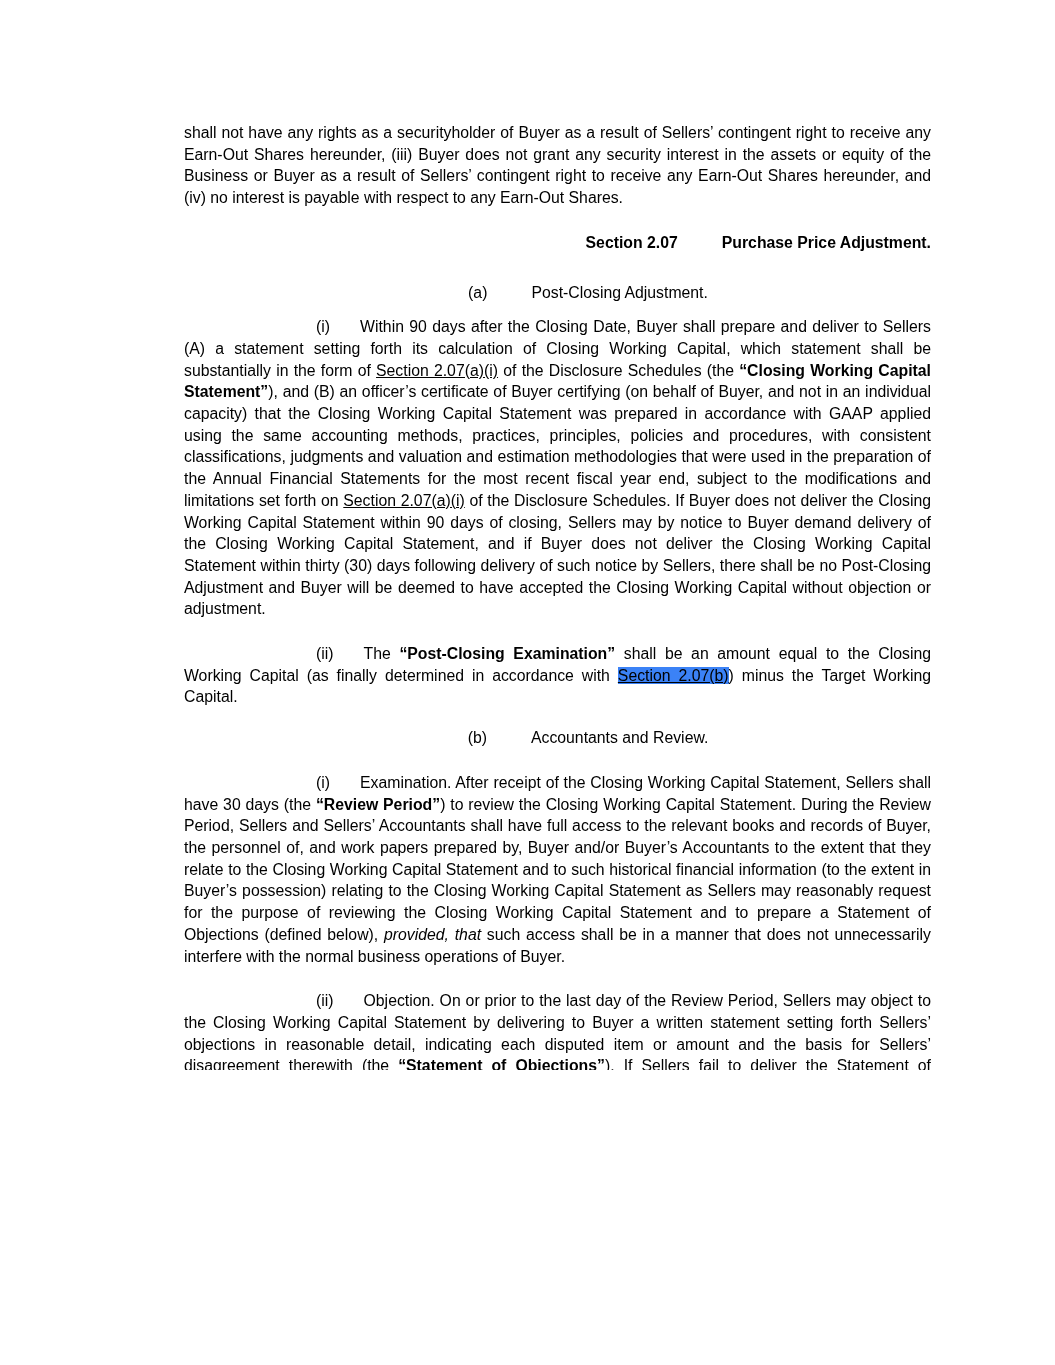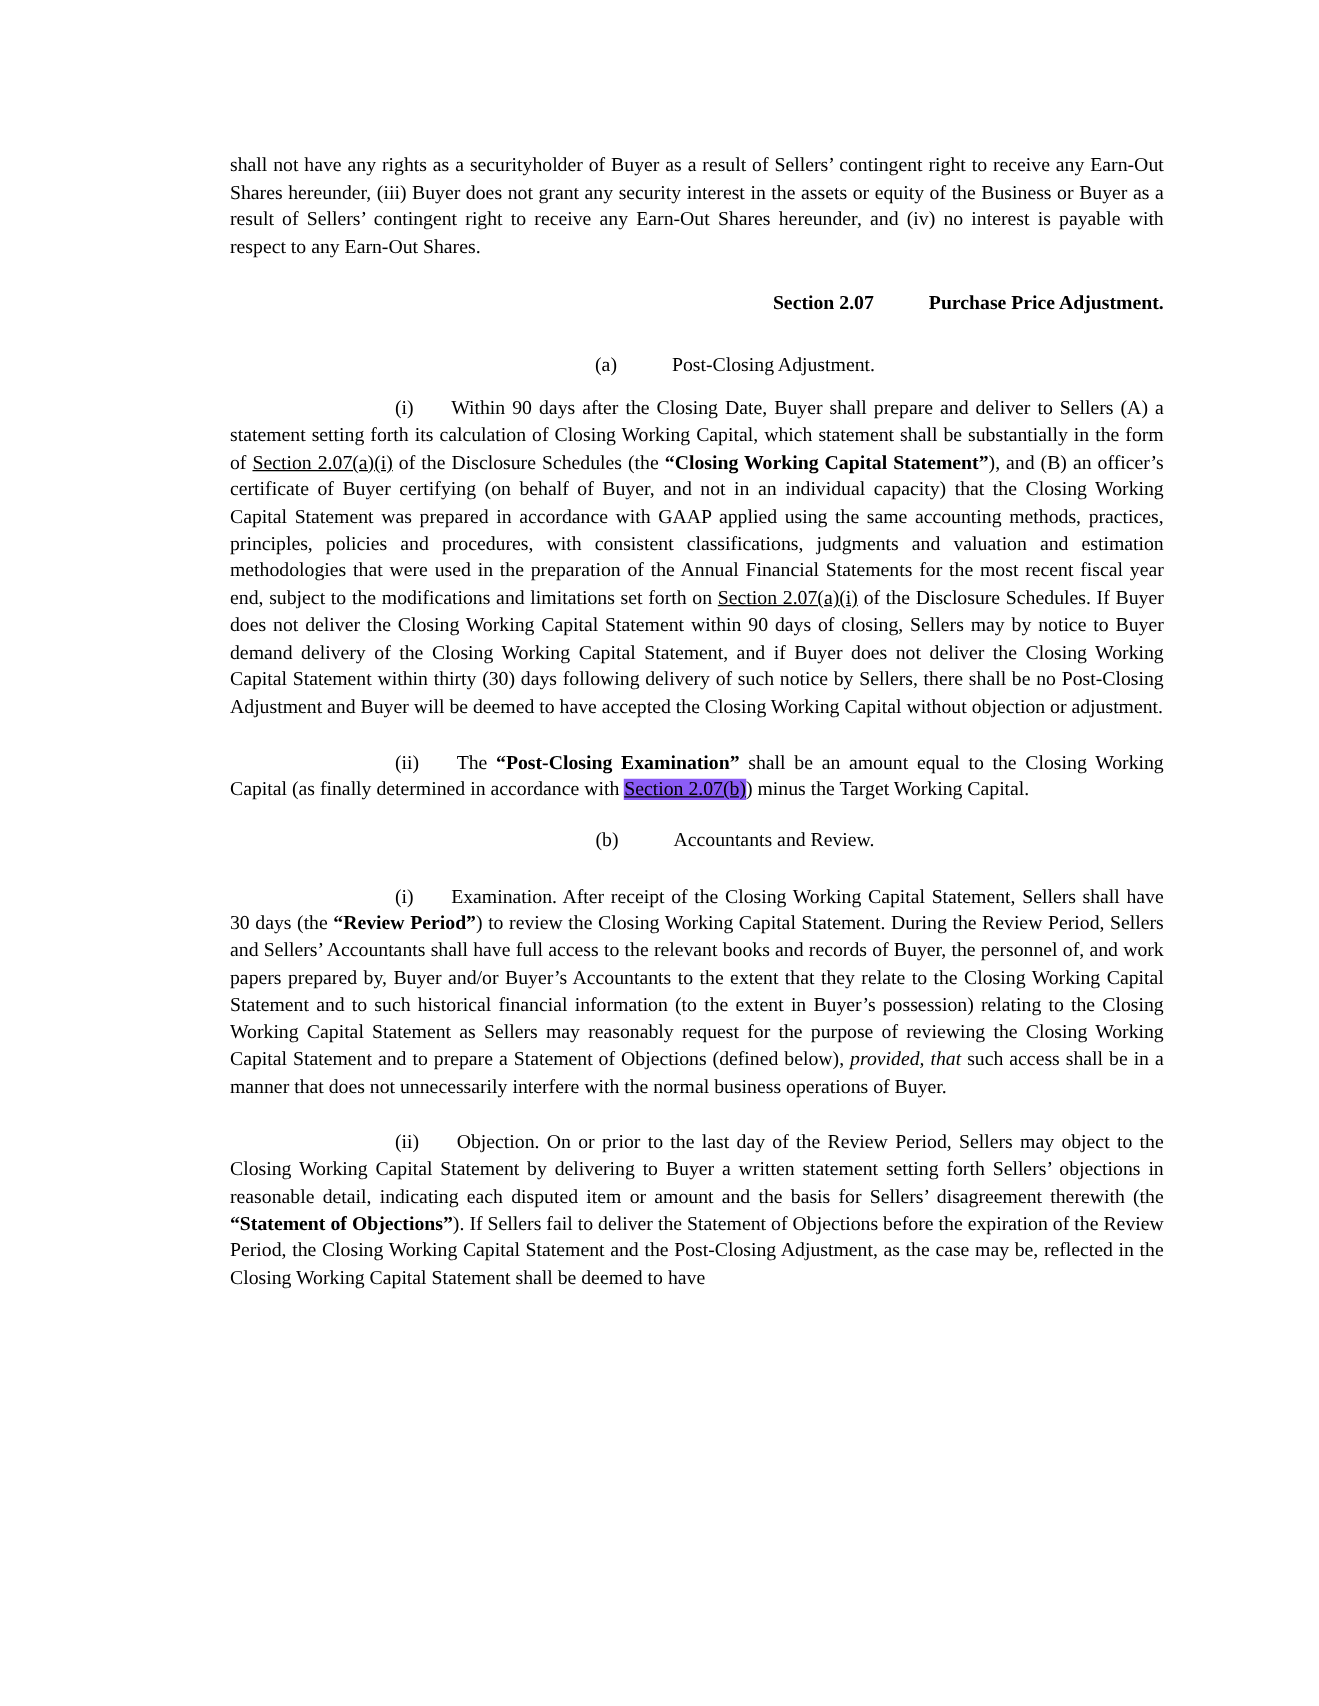--- a/index.html
+++ b/index.html
@@ -1,20 +1,20 @@
 <!DOCTYPE html>
 <html><head>
 <meta charset="utf-8">
 <style>
   html,body{margin:0;padding:0;background:#ffffff;}
   .page{
     position:relative;
     width:1055px;height:1070px;
     background:#ffffff;
-    font-family:Liberation Serif, serif;
+    font-family:Liberation Sans, sans-serif;
     color:#000000;
     overflow:hidden;
   }
   .content{
     position:absolute;
     left:184px;top:122px;
     width:747px;
   }
   .para{
     margin:0 0 23px 0;
@@ -33,21 +33,21 @@
     text-align:center;
   }
   .para.tight{margin-bottom:13px;}
   .para.mb19{margin-bottom:19px;}
   .para.item-i{
     text-indent:132px;
   }
   .b{font-weight:bold;}
   .i{font-style:italic;}
   .u{text-decoration:underline;margin-top:45px;}
-  .hl{background:#8b5cf6;}
+  .hl{background:#3b82f6;}
   .tab{display:inline-block;}
   .tab1{width:44px;}
   .tab2{width:30px;}
   .footer-left{
     position:absolute;
     left:116px;top:1328px;
     font-size:12.5px;
     line-height:14px;
   }
   .footer-page{

